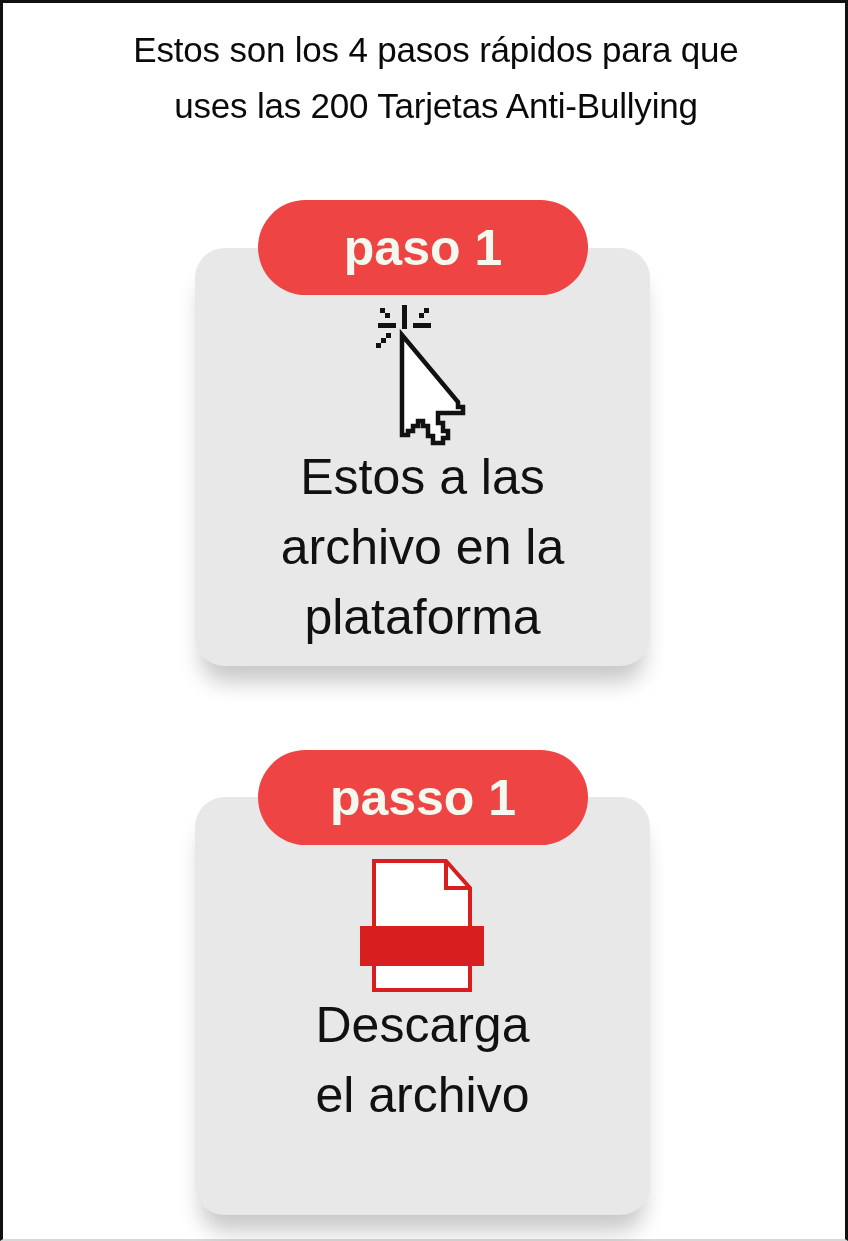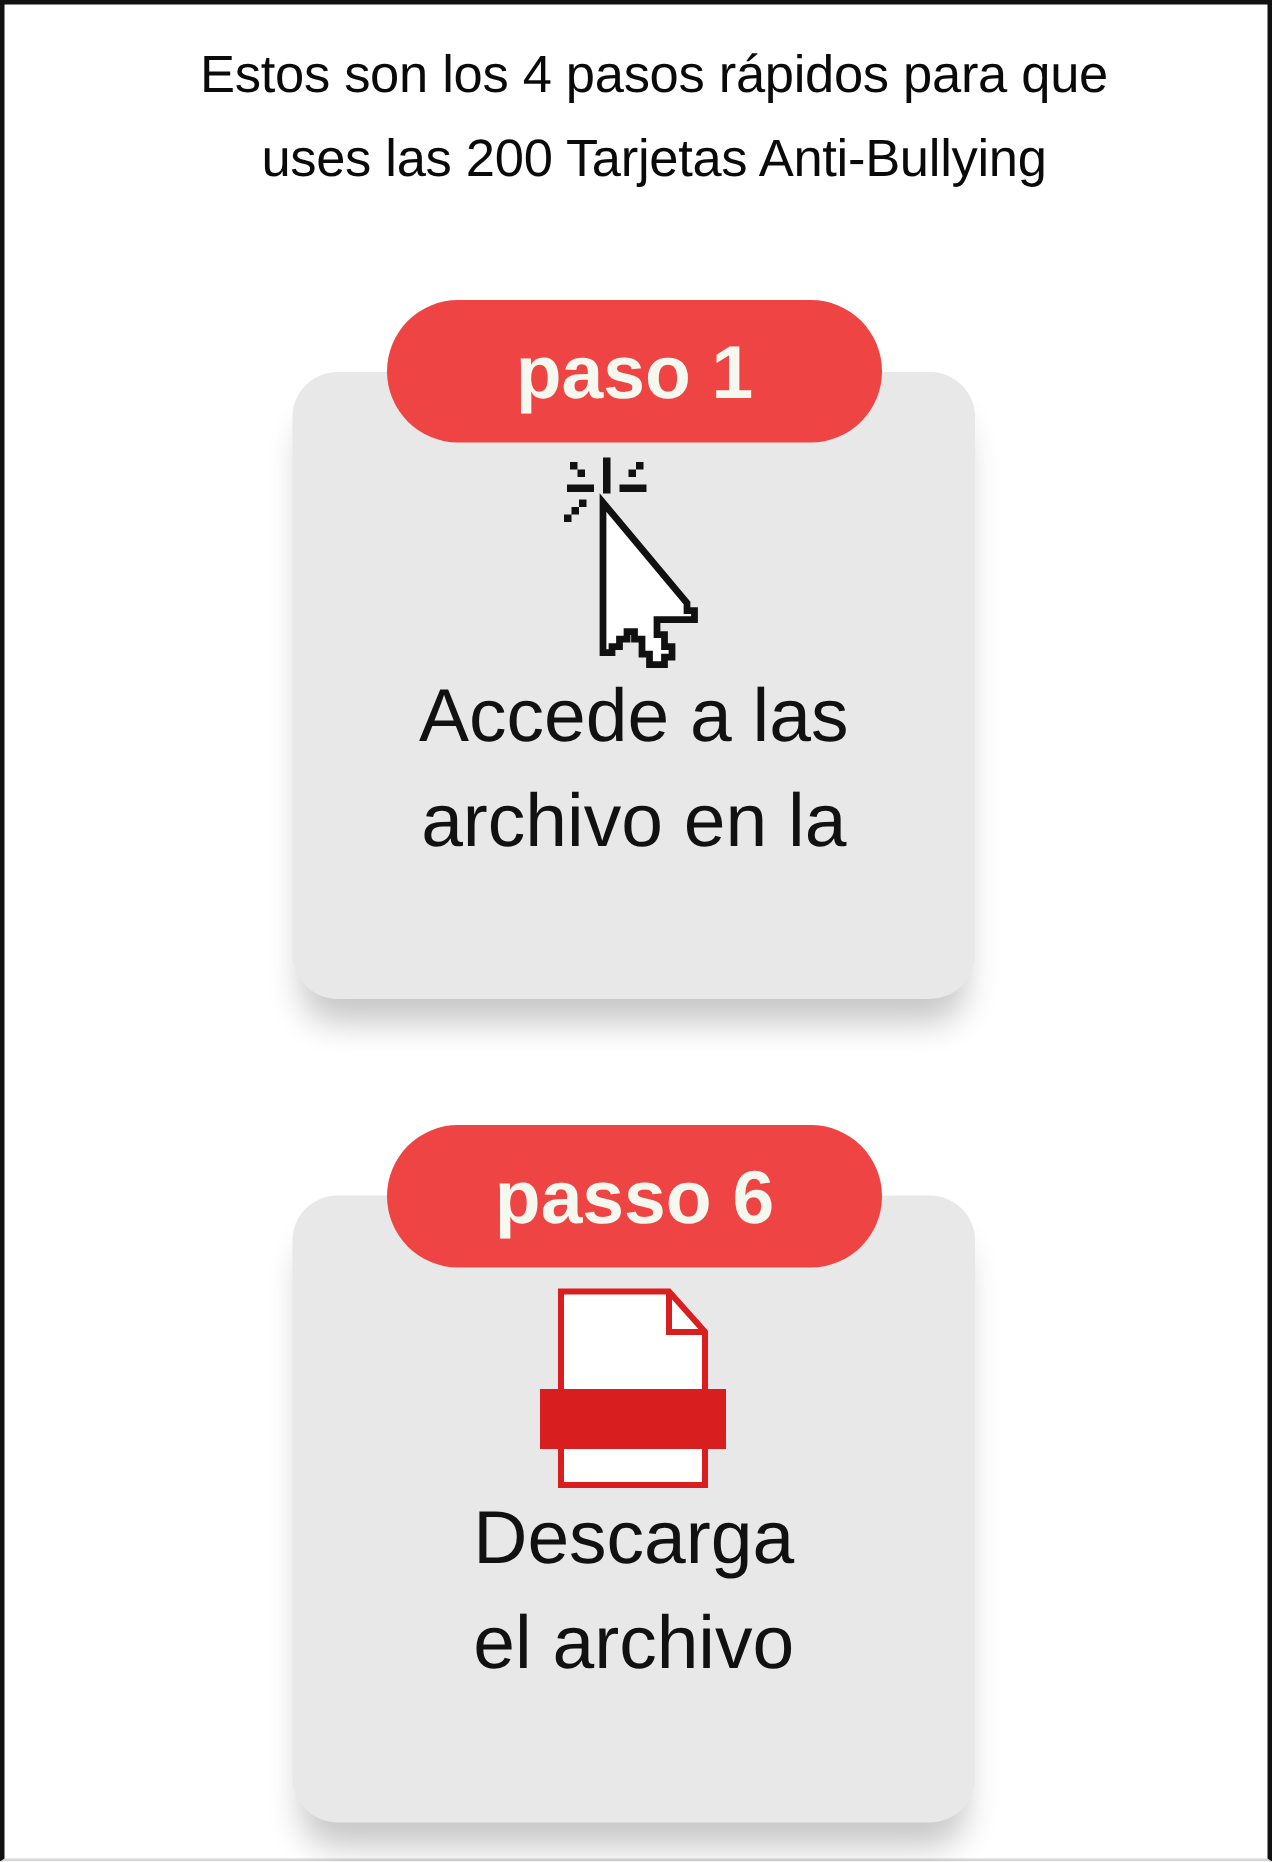--- a/index.html
+++ b/index.html
@@ -63,26 +63,27 @@
       <rect x="47" y="10" width="5" height="5"></rect>
     <rect x="14" y="30" width="5" height="5"></rect>
       <rect x="9" y="35" width="5" height="5"></rect>
     <rect x="4" y="40" width="5" height="5"></rect>
   </g>
 
   <path d="M30 32 L30 132 L36 132 L36 128 L41 128 L41 123 L46 123 L46 118 L51 118 L51 123 L56 123 L56 133 L61 133 L61 140 L71 140 L71 135 L76 135 L76 128 L71 128 L71 120 L66 120 L66 110 L91 110 L91 104 L86 104 L86 99 L30 32 Z" fill="#ffffff" stroke="#111" stroke-width="4.5" stroke-linejoin="miter"></path>
 </svg>
 
 <div class="card-text" style="top:442px;">
-  <div>Accede a las</div>
+  <div>Estos a las</div>
   <div>archivo en la</div>
+  <div>plataforma</div>
 </div>
 
 <div class="card" style="top:797px;"></div>
-<div class="pill" style="top:750px;">passo 6</div>
+<div class="pill" style="top:750px;">passo 1</div>
 
 <div class="icon" style="left:358px; top:858px; width:128px; height:136px;">
   <svg width="128" height="136" viewBox="0 0 128 136" style="position:absolute;left:0;top:0;">
     <path d="M16 3 L88 3 L112 30 L112 132 L16 132 Z" fill="#ffffff" stroke="#d81e1e" stroke-width="4"></path>
     <path d="M88 3 L88 30 L112 30" fill="none" stroke="#d81e1e" stroke-width="4"></path>
     <rect x="2" y="68" width="124" height="40" fill="#d81e1e"></rect>
   </svg>
 </div>
 
 <div class="card-text" style="top:990px;">

